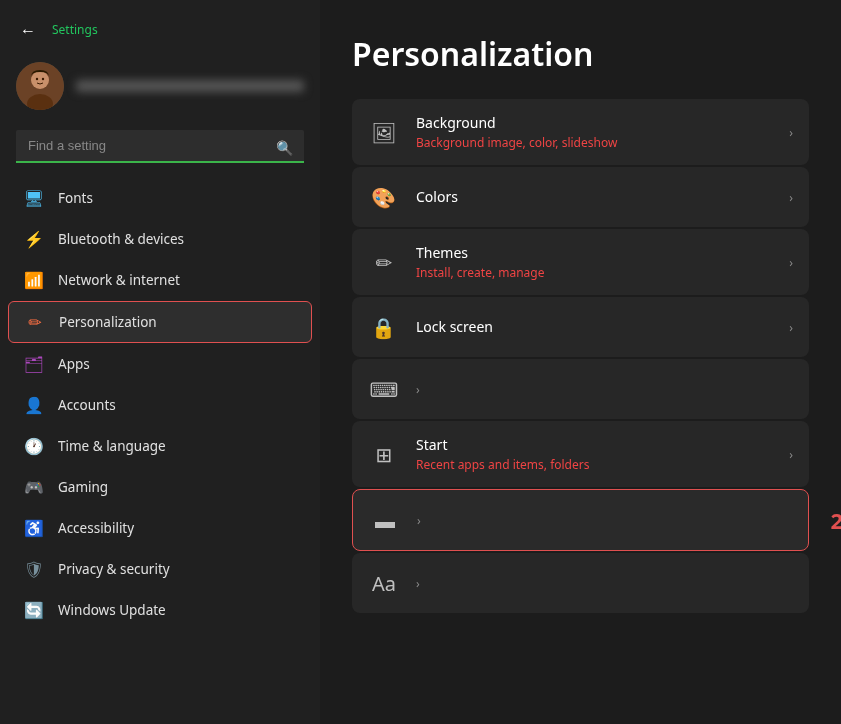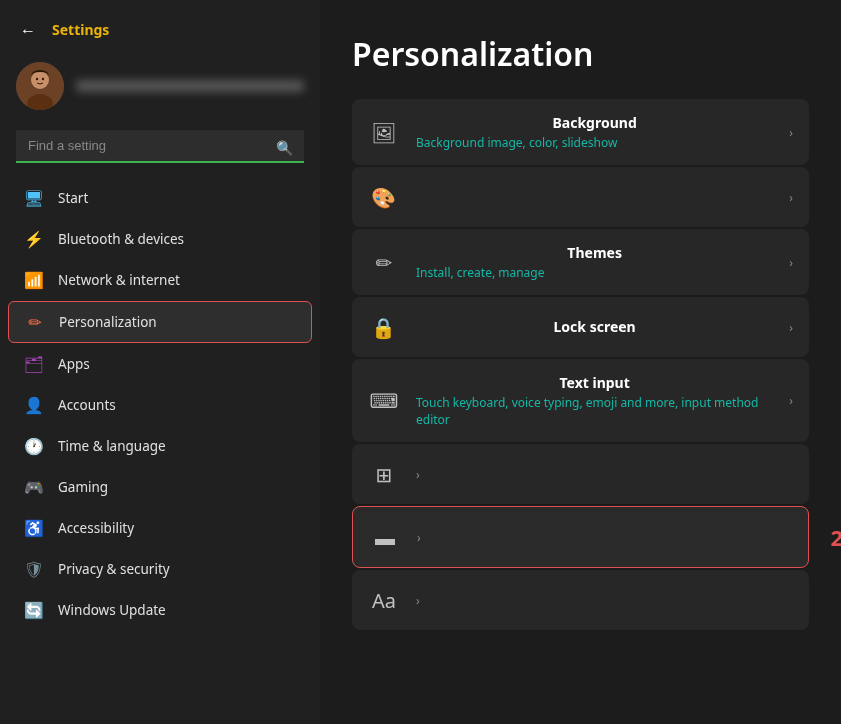--- a/index.html
+++ b/index.html
@@ -37,23 +37,23 @@
       color: #fff;
       cursor: pointer;
       font-size: 16px;
       padding: 4px;
       border-radius: 4px;
       display: flex;
       align-items: center;
     }
 
     .app-title {
-      font-size: 14px;
-      font-weight: 700;
-      color: #eab308;
+      font-size: 12px;
+      font-weight: 400;
+      color: #22c55e;
     }
 
     .user-section {
       display: flex;
       align-items: center;
       gap: 12px;
       padding: 12px 16px;
     }
 
     .avatar {
@@ -195,29 +195,28 @@
       color: #c0c0c0;
       flex-shrink: 0;
     }
 
     .settings-item-text {
       flex: 1;
     }
 
     .settings-item-title {
       font-size: 14px;
-      font-weight: 700;
+      font-weight: 400;
       color: #fff;
       margin-bottom: 2px;
-      text-align: center;
     }
 
     .settings-item-desc {
       font-size: 12px;
-      color: #14b8a6;
+      color: #ef4444;
     }
 
     .settings-item-arrow {
       color: #888;
       font-size: 12px;
     }
 
     .settings-item-wrap {
       position: relative;
     }
@@ -262,21 +261,21 @@
   </div>
 
   <div class="search-box">
     <input class="search-input" type="text" placeholder="Find a setting" style="">
     <span class="search-icon-wrap">🔍</span>
   </div>
 
   <ul class="nav-list" id="nav-list">
       <li class="nav-item" style="position: relative;">
         <span class="nav-icon icon-system">🖥</span>
-        <span>Start</span>
+        <span>Fonts</span>
       </li>
       <li class="nav-item" style="position: relative;">
         <span class="nav-icon icon-bluetooth">⚡</span>
         <span>Bluetooth &amp; devices</span>
       </li>
       <li class="nav-item" style="position: relative;">
         <span class="nav-icon icon-network">📶</span>
         <span>Network &amp; internet</span>
       </li>
       <li class="nav-item active" style="position: relative;">
@@ -324,20 +323,21 @@
             <div class="settings-item-title">Background</div>
             <div class="settings-item-desc">Background image, color, slideshow</div>
           </div>
           <span class="settings-item-arrow">›</span>
         </div>
       </div>
       <div class="settings-item-wrap" style="position: relative;">
         <div class="settings-item">
           <div class="settings-item-icon">🎨</div>
           <div class="settings-item-text">
+            <div class="settings-item-title">Colors</div>
           </div>
           <span class="settings-item-arrow">›</span>
         </div>
       </div>
       <div class="settings-item-wrap" style="position: relative;">
         <div class="settings-item">
           <div class="settings-item-icon">✏</div>
           <div class="settings-item-text">
             <div class="settings-item-title">Themes</div>
             <div class="settings-item-desc">Install, create, manage</div>
@@ -350,30 +350,30 @@
           <div class="settings-item-icon">🔒</div>
           <div class="settings-item-text">
             <div class="settings-item-title">Lock screen</div>
           </div>
           <span class="settings-item-arrow">›</span>
         </div>
       </div>
       <div class="settings-item-wrap" style="position: relative;">
         <div class="settings-item">
           <div class="settings-item-icon">⌨</div>
-          <div class="settings-item-text">
-            <div class="settings-item-title">Text input</div>
-            <div class="settings-item-desc">Touch keyboard, voice typing, emoji and more, input method editor</div>
-          </div>
           <span class="settings-item-arrow">›</span>
         </div>
       </div>
       <div class="settings-item-wrap" style="position: relative;">
         <div class="settings-item">
           <div class="settings-item-icon">⊞</div>
+          <div class="settings-item-text">
+            <div class="settings-item-title">Start</div>
+            <div class="settings-item-desc">Recent apps and items, folders</div>
+          </div>
           <span class="settings-item-arrow">›</span>
         </div>
       </div>
       <div class="settings-item-wrap" style="position: relative;">
         <div class="settings-item highlighted">
           <div class="settings-item-icon">▬</div>
           <span class="settings-item-arrow">›</span>
         </div>
         <span class="label-badge-2">2</span>
       </div>

